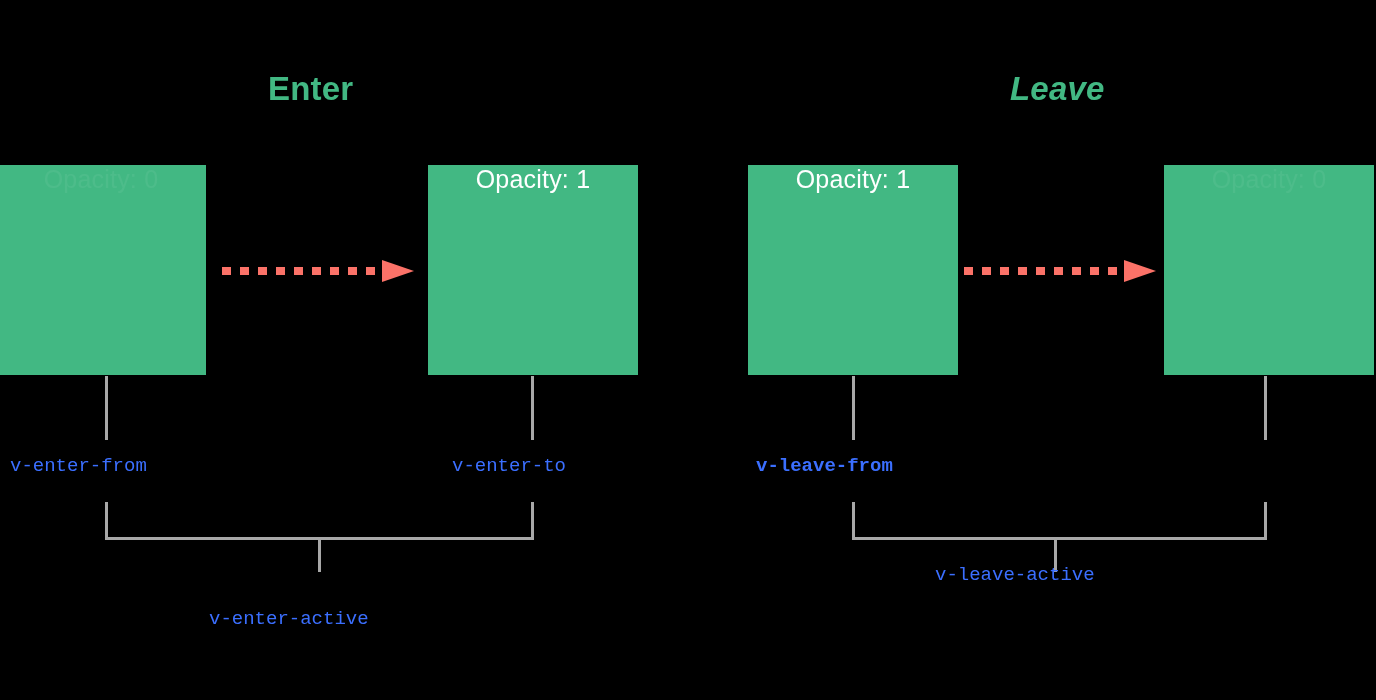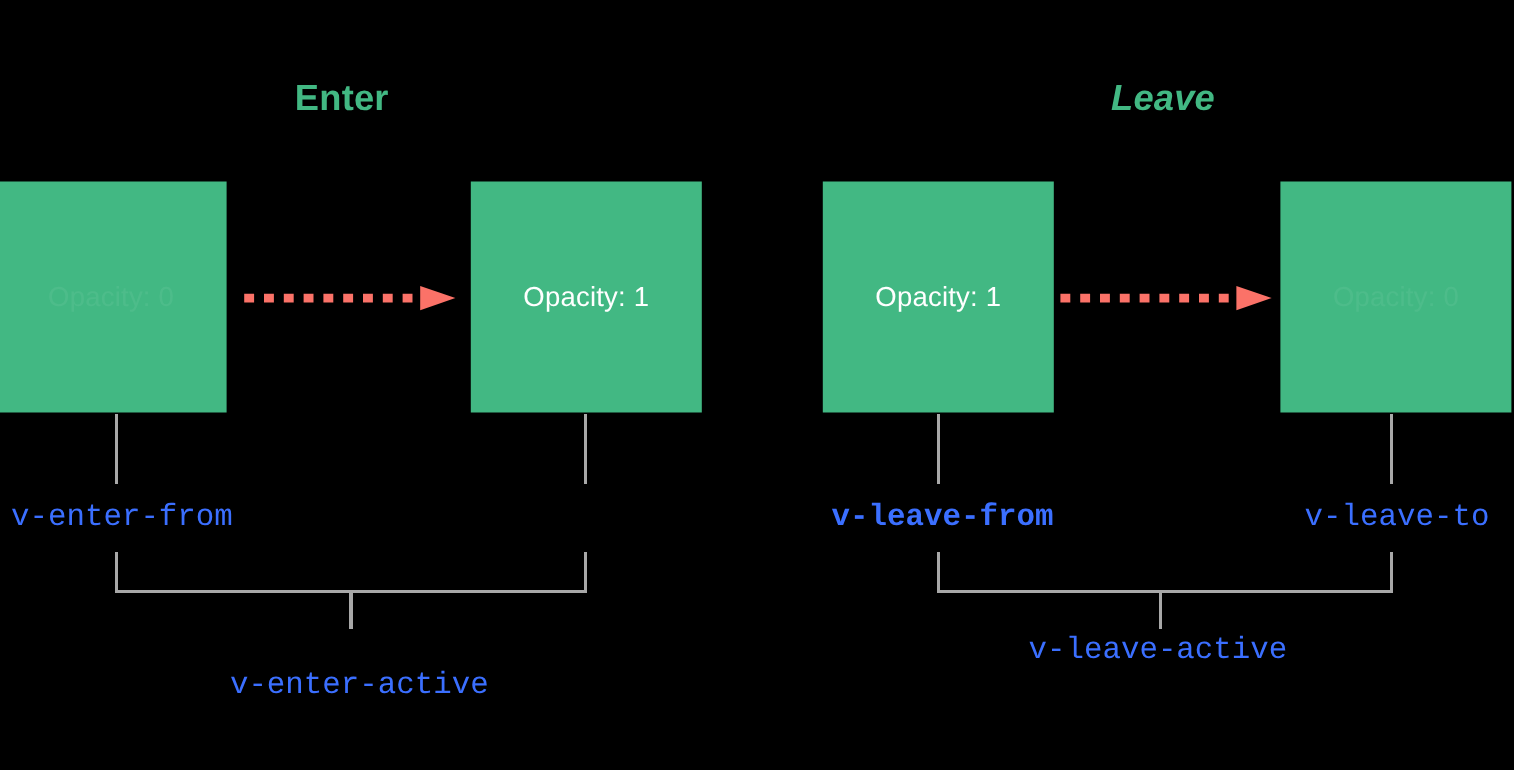--- a/index.html
+++ b/index.html
@@ -36,21 +36,20 @@
   #title-leave { left: 1010px; top: 70px; font-style: italic; }
 
   
   .state-box {
     position: absolute;
     top: 165px;
     width: 210px;
     height: 210px;
     background: #42b883;
     display: flex;
-    align-items: center;
     justify-content: center;
   }
   .box-label {
     font-family: "Liberation Sans", sans-serif;
     font-size: 25px;
     font-weight: normal;
     color: #ffffff;
     white-space: nowrap;
     letter-spacing: 0.2px;
   }
@@ -79,31 +78,31 @@
     top: 0;
     width: 1376px;
     height: 700px;
     pointer-events: none;
   }
 
   
   .class-label {
     position: absolute;
     font-family: "Liberation Mono", "DejaVu Sans Mono", monospace;
-    font-size: 28px;
+    font-size: 19px;
     color: #3b6fff;
     white-space: nowrap;
     letter-spacing: 0px;
   }
   #label-enter-from   { left: 10px;   top: 455px; }
   #label-enter-to     { left: 452px;  top: 455px; }
   #label-leave-from   { left: 756px;  top: 455px; font-weight: bold; }
   #label-leave-to     { left: 1186px; top: 455px; }
   #label-enter-active { left: 209px;  top: 608px; }
-  #label-leave-active { left: 935px;  top: 576px; }
+  #label-leave-active { left: 935px;  top: 564px; }
 </style>
 </head>
 <body>
 
 <div id="stage">
 
   <div class="section-title" id="title-enter">Enter</div>
 
   <div class="section-title" id="title-leave">Leave</div>
 
@@ -144,22 +143,22 @@
       <path d="M106 502 L106 538 L532 538 L532 502"></path>
       <line x1="319" y1="538" x2="319" y2="572"></line>
 
       <path d="M853 502 L853 538 L1265 538 L1265 502"></path>
       <line x1="1055" y1="538" x2="1055" y2="572"></line>
     </g>
   </svg>
 
   <div class="class-label" id="label-enter-from">v-enter-from</div>
 
+  <div class="class-label" id="label-enter-to">v-enter-to</div>
 
   <div class="class-label" id="label-leave-from">v-leave-from</div>
 
-  <div class="class-label" id="label-leave-to">v-leave-to</div>
 
   <div class="class-label" id="label-enter-active">v-enter-active</div>
 
   <div class="class-label" id="label-leave-active">v-leave-active</div>
 
 </div>
 
 </body></html>

